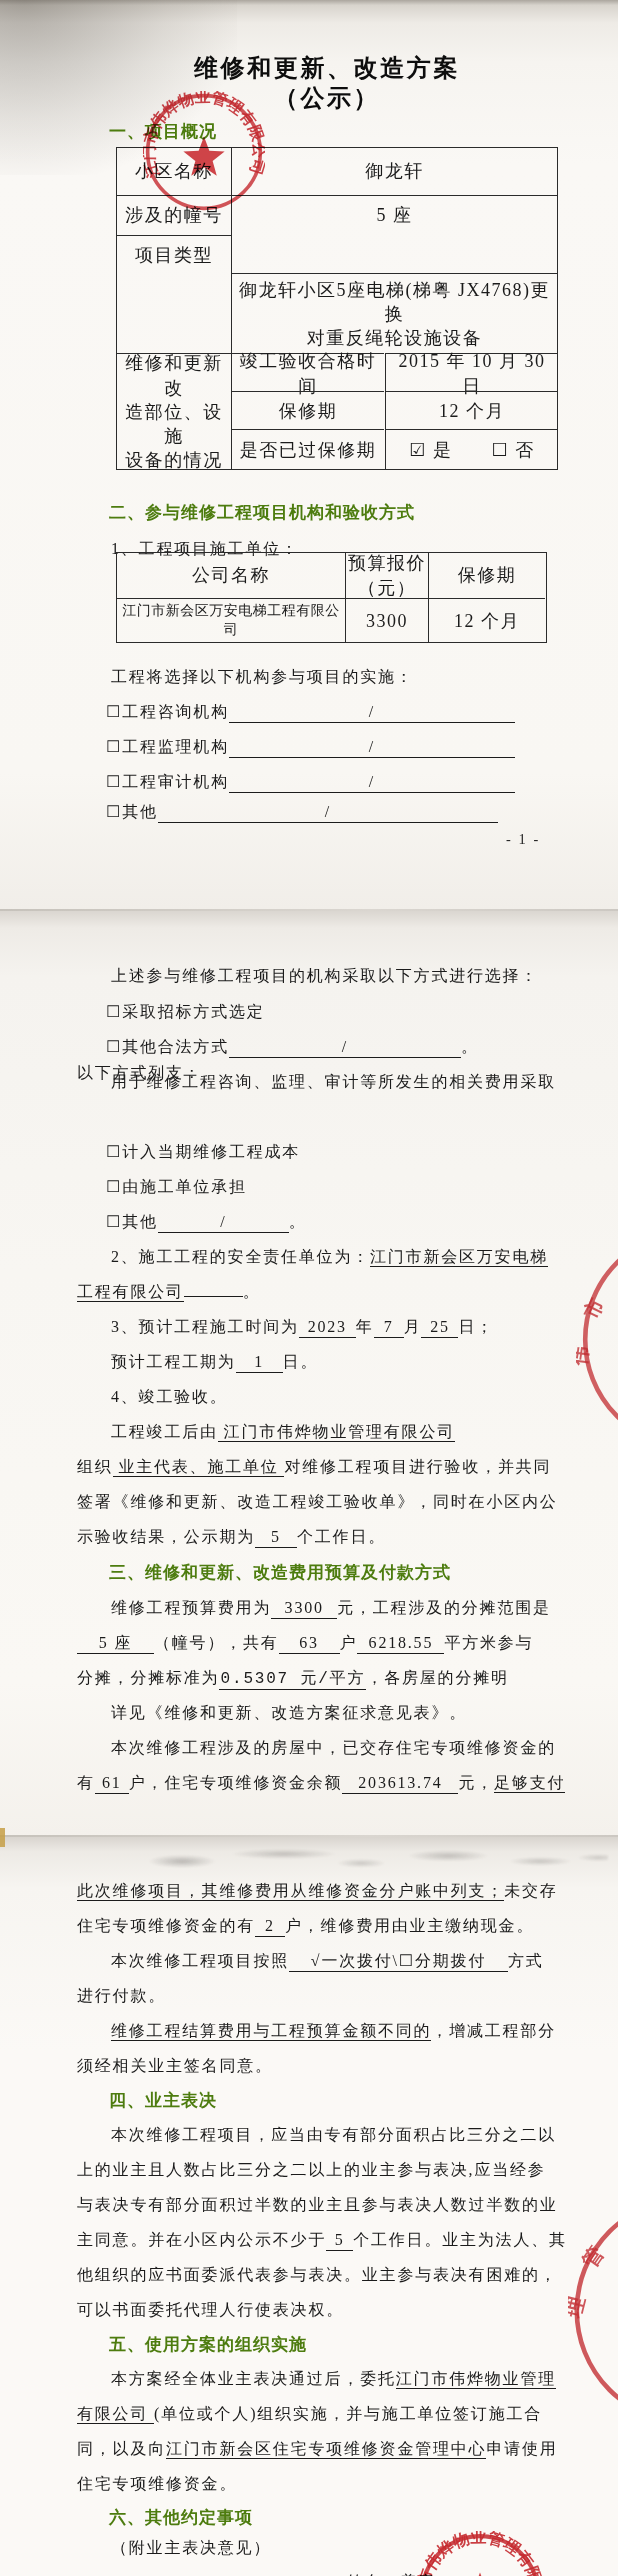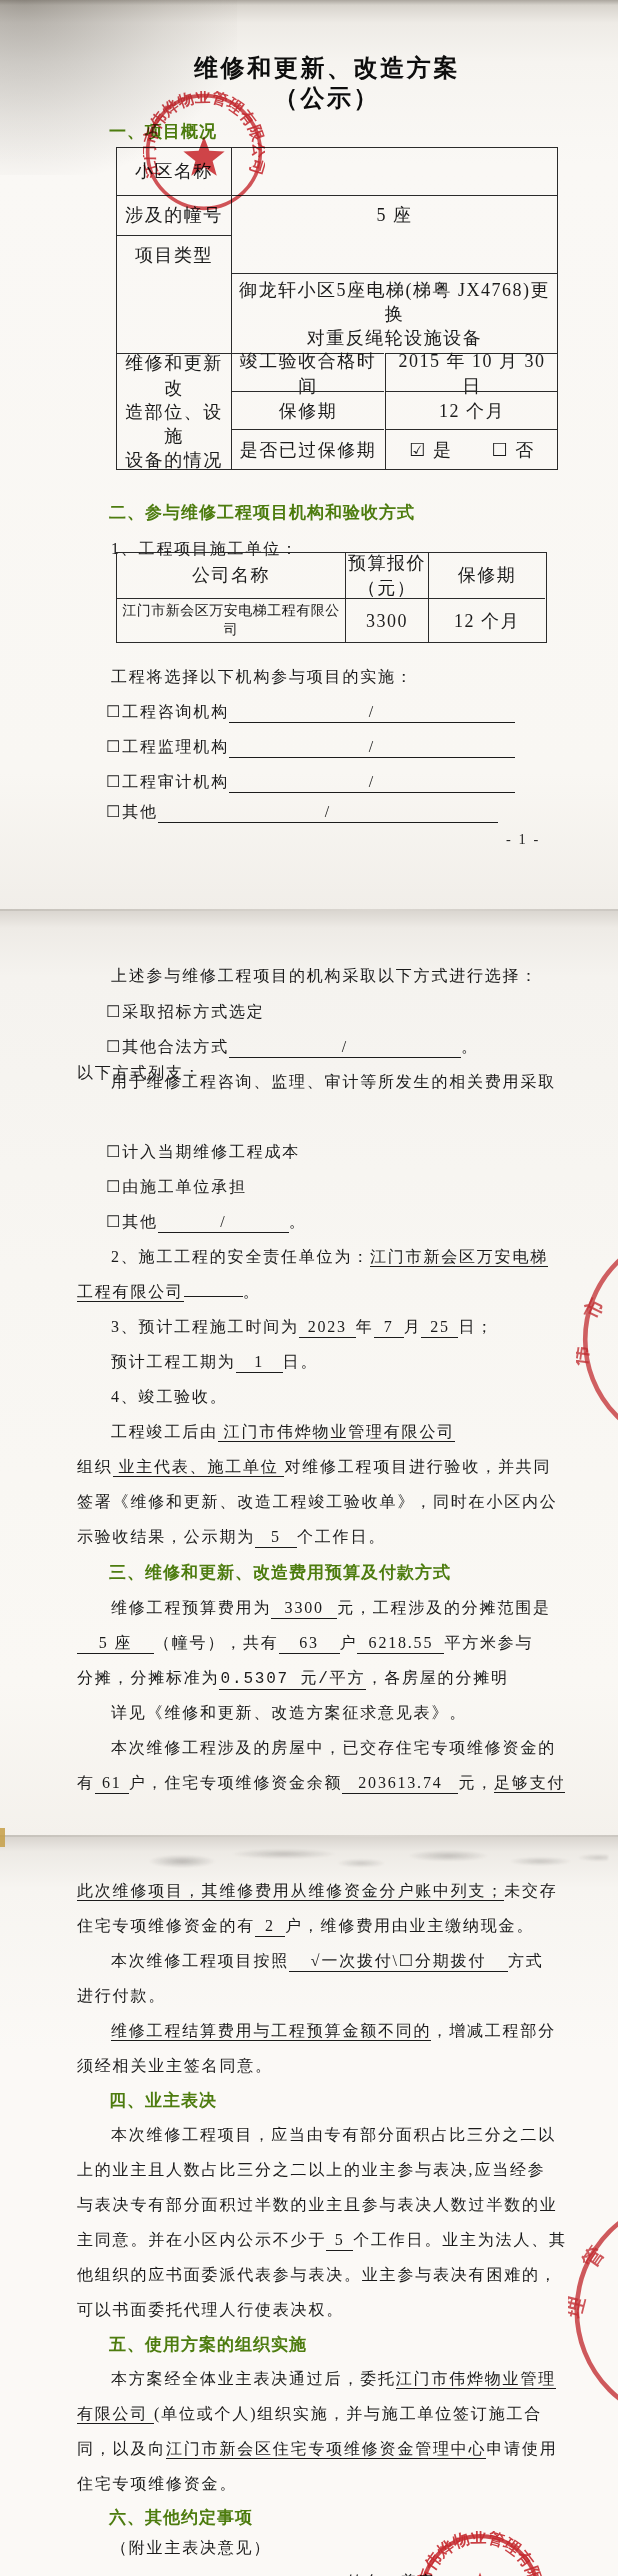--- a/index.html
+++ b/index.html
@@ -113,20 +113,23 @@
   </div>
 
 <div class="tbl" style="left:116px;top:147px;width:440px;height:321px;">
 
   <div style="position:absolute;left:114px;top:0;width:1px;height:205px;background:#2b2b2b;"></div>
   <div style="position:absolute;left:114px;top:205px;width:1px;height:116px;background:#2b2b2b;"></div>
 
   <div class="cell" style="left:0;top:0;width:114px;height:47px;">
       <span>小区名称</span>
     </div>
+  <div class="cell" style="left:115px;top:0;width:325px;height:47px;">
+      <span>御龙轩</span>
+    </div>
 
   <div class="cell bt" style="left:0;top:47px;width:114px;height:39px;">
       <span>涉及的幢号</span>
     </div>
   <div class="cell bt" style="left:115px;top:47px;width:325px;height:39px;">
       <span>5 座</span>
     </div>
 
   <div class="cell bt" style="left:0;top:87px;width:114px;height:38px;">
       <span>项目类型</span>

